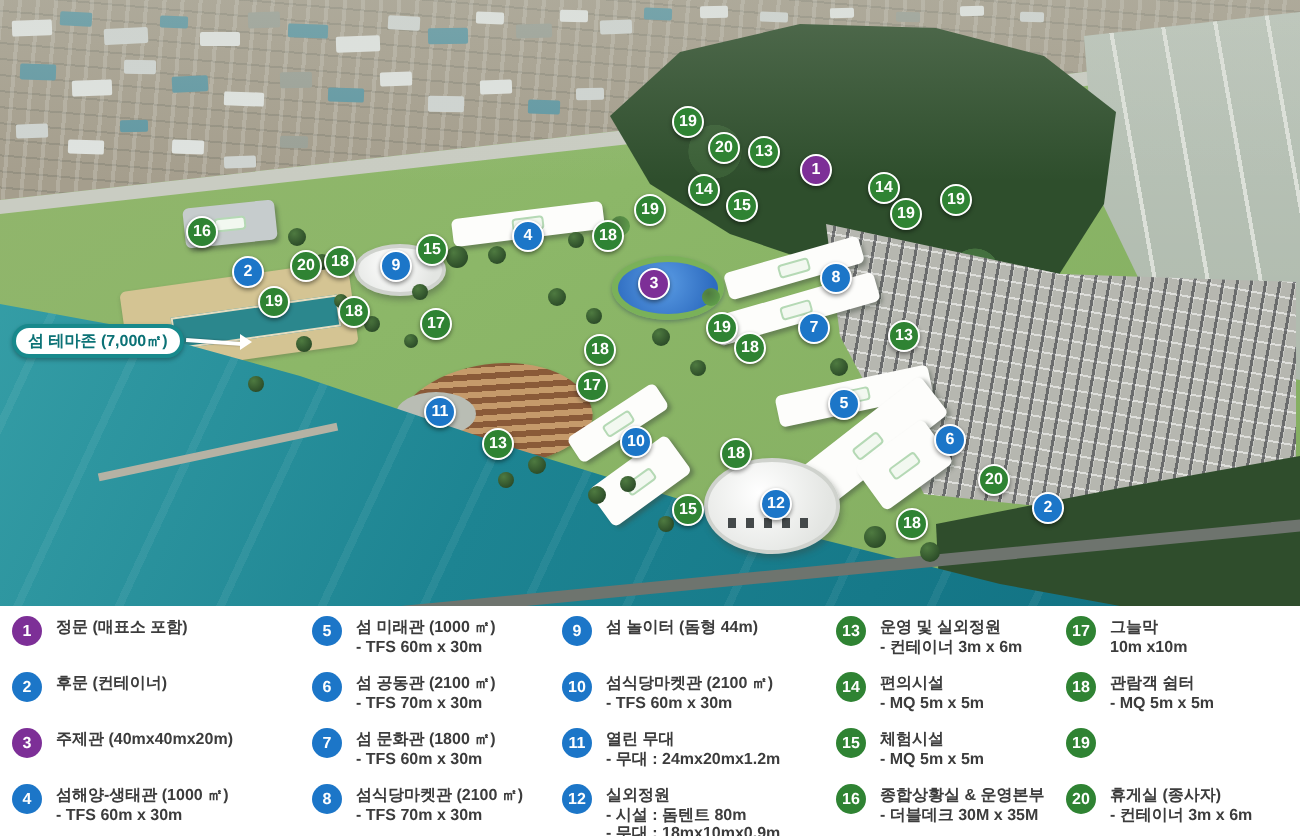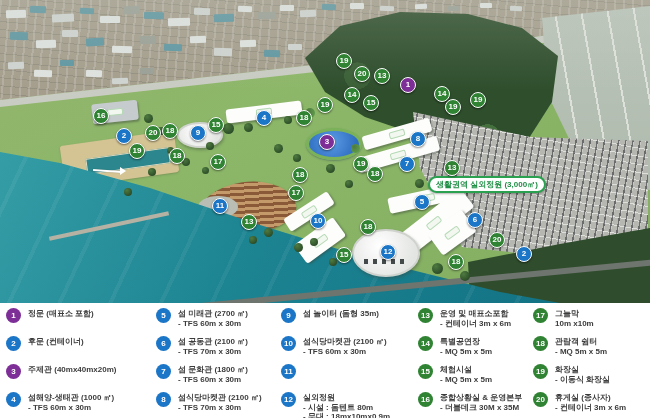--- a/index.html
+++ b/index.html
@@ -142,21 +142,21 @@
         <div class="tree" style="left: 350.5px; top: 143.5px; width: 9px; height: 9px; background: radial-gradient(circle at 35% 30%, rgb(78, 122, 64), rgb(94, 156, 74) 75%);"></div>
         <div class="tree" style="left: 284px; top: 116px; width: 8px; height: 8px; background: radial-gradient(circle at 35% 30%, rgb(78, 122, 64), rgb(44, 76, 40) 75%);"></div>
         <div class="tree" style="left: 261px; top: 111px; width: 8px; height: 8px; background: radial-gradient(circle at 35% 30%, rgb(78, 122, 64), rgb(44, 76, 40) 75%);"></div>
         <div class="tree" style="left: 166.5px; top: 146.5px; width: 7px; height: 7px; background: radial-gradient(circle at 35% 30%, rgb(78, 122, 64), rgb(44, 76, 40) 75%);"></div>
         <div class="tree" style="left: 310px; top: 238px; width: 8px; height: 8px; background: radial-gradient(circle at 35% 30%, rgb(78, 122, 64), rgb(44, 76, 40) 75%);"></div>
         <div class="tree" style="left: 329px; top: 258px; width: 8px; height: 8px; background: radial-gradient(circle at 35% 30%, rgb(78, 122, 64), rgb(44, 76, 40) 75%);"></div>
       </div>
     <div class="layer haze"></div>
     <div class="label-line"></div>
     <div class="label-arrow"></div>
-    <div class="map-label lbl-garden">생활권역 실외정원 (3,000㎡)</div>
+    <div class="map-label lbl-theme">섬 테마존 (7,000㎡)</div>
     <div id="markers">
         <div class="marker green" style="left: 93px; top: 108px;">16</div>
         <div class="marker blue" style="left: 116px; top: 128px;">2</div>
         <div class="marker green" style="left: 145px; top: 125px;">20</div>
         <div class="marker green" style="left: 162px; top: 123px;">18</div>
         <div class="marker blue" style="left: 190px; top: 125px;">9</div>
         <div class="marker green" style="left: 208px; top: 117px;">15</div>
         <div class="marker blue" style="left: 256px; top: 110px;">4</div>
         <div class="marker green" style="left: 296px; top: 110px;">18</div>
         <div class="marker green" style="left: 317px; top: 97px;">19</div>
@@ -215,21 +215,21 @@
       <div class="litem">
         <div class="lcircle blue">4</div>
         <div class="ltext">
           <div>섬해양-생태관 (1000 ㎡)</div>
           <div>- TFS 60m x 30m</div>
         </div>
       </div>
       <div class="litem">
         <div class="lcircle blue">5</div>
         <div class="ltext">
-          <div>섬 미래관 (2700 ㎡)</div>
+          <div>섬 미래관 (1000 ㎡)</div>
           <div>- TFS 60m x 30m</div>
         </div>
       </div>
       <div class="litem">
         <div class="lcircle blue">6</div>
         <div class="ltext">
           <div>섬 공동관 (2100 ㎡)</div>
           <div>- TFS 70m x 30m</div>
         </div>
       </div>
@@ -243,52 +243,56 @@
       <div class="litem">
         <div class="lcircle blue">8</div>
         <div class="ltext">
           <div>섬식당마켓관 (2100 ㎡)</div>
           <div>- TFS 70m x 30m</div>
         </div>
       </div>
       <div class="litem">
         <div class="lcircle blue">9</div>
         <div class="ltext">
-          <div>섬 놀이터 (돔형 35m)</div>
+          <div>섬 놀이터 (돔형 44m)</div>
         </div>
       </div>
       <div class="litem">
         <div class="lcircle blue">10</div>
         <div class="ltext">
           <div>섬식당마켓관 (2100 ㎡)</div>
           <div>- TFS 60m x 30m</div>
         </div>
       </div>
       <div class="litem">
         <div class="lcircle blue">11</div>
+        <div class="ltext">
+          <div>열린 무대</div>
+          <div>- 무대 : 24mx20mx1.2m</div>
+        </div>
       </div>
       <div class="litem">
         <div class="lcircle blue">12</div>
         <div class="ltext">
           <div>실외정원</div>
           <div>- 시설 : 돔텐트 80m</div>
           <div>- 무대 : 18mx10mx0.9m</div>
         </div>
       </div>
       <div class="litem">
         <div class="lcircle green">13</div>
         <div class="ltext">
-          <div>운영 및 매표소포함</div>
+          <div>운영 및 실외정원</div>
           <div>- 컨테이너 3m x 6m</div>
         </div>
       </div>
       <div class="litem">
         <div class="lcircle green">14</div>
         <div class="ltext">
-          <div>특별공연장</div>
+          <div>편의시설</div>
           <div>- MQ 5m x 5m</div>
         </div>
       </div>
       <div class="litem">
         <div class="lcircle green">15</div>
         <div class="ltext">
           <div>체험시설</div>
           <div>- MQ 5m x 5m</div>
         </div>
       </div>
@@ -308,24 +312,20 @@
       </div>
       <div class="litem">
         <div class="lcircle green">18</div>
         <div class="ltext">
           <div>관람객 쉼터</div>
           <div>- MQ 5m x 5m</div>
         </div>
       </div>
       <div class="litem">
         <div class="lcircle green">19</div>
-        <div class="ltext">
-          <div>화장실</div>
-          <div>- 이동식 화장실</div>
-        </div>
       </div>
       <div class="litem">
         <div class="lcircle green">20</div>
         <div class="ltext">
           <div>휴게실 (종사자)</div>
           <div>- 컨테이너 3m x 6m</div>
         </div>
       </div>
     </div>
 </div>

